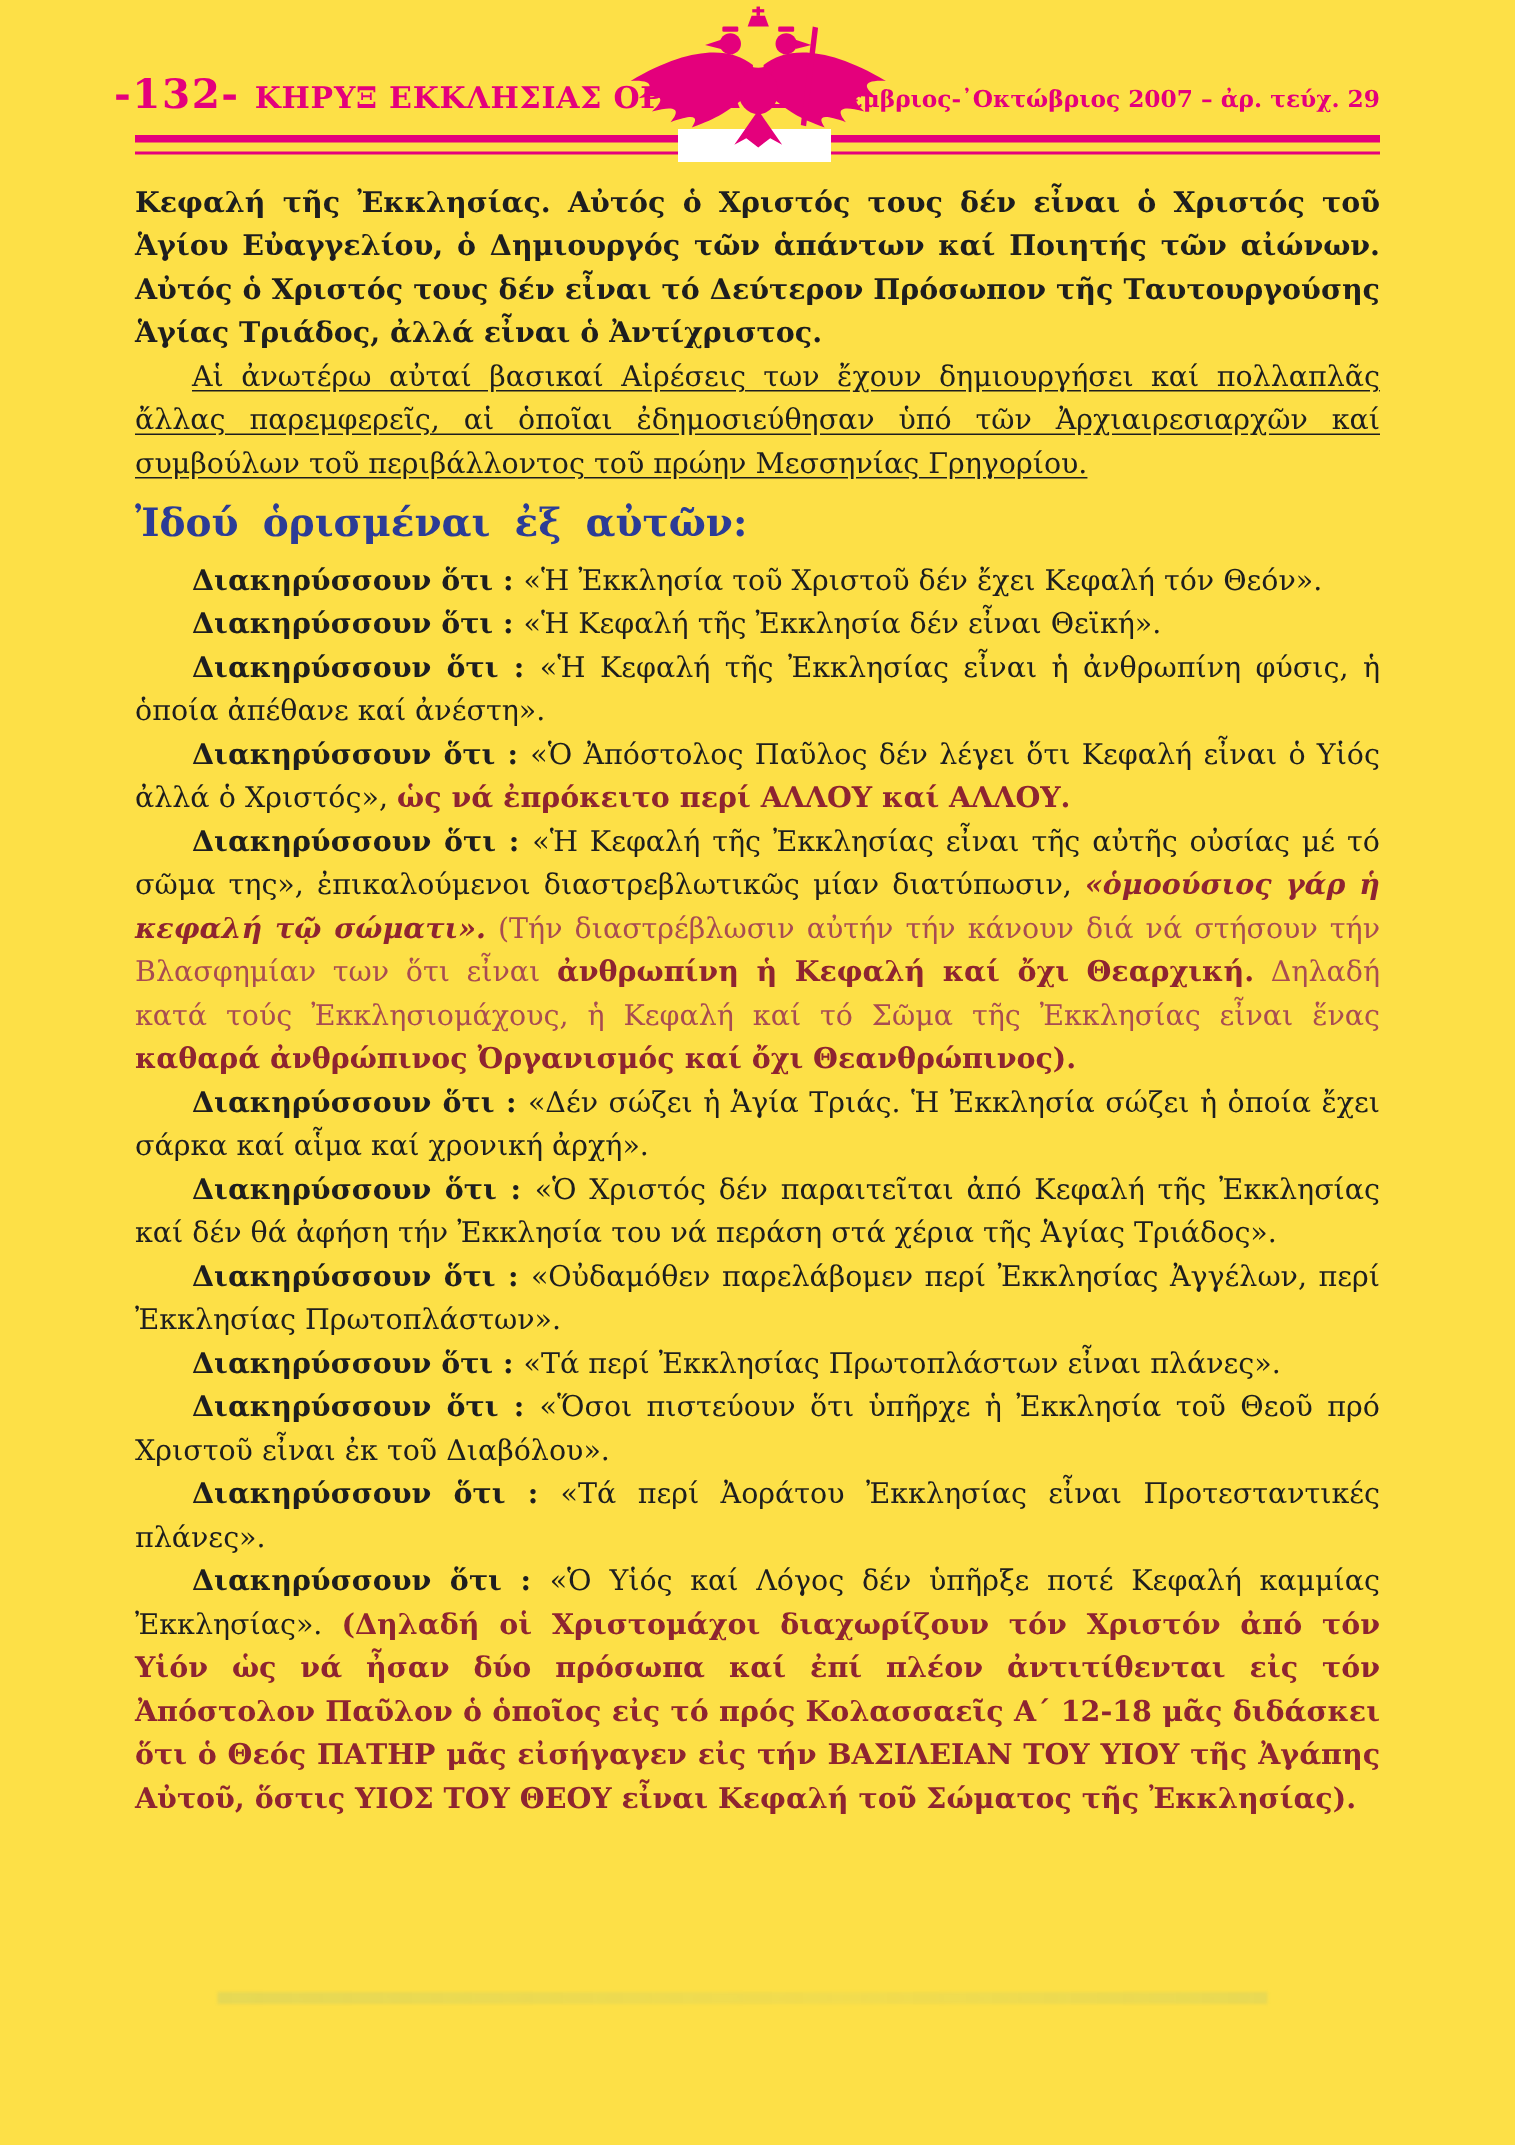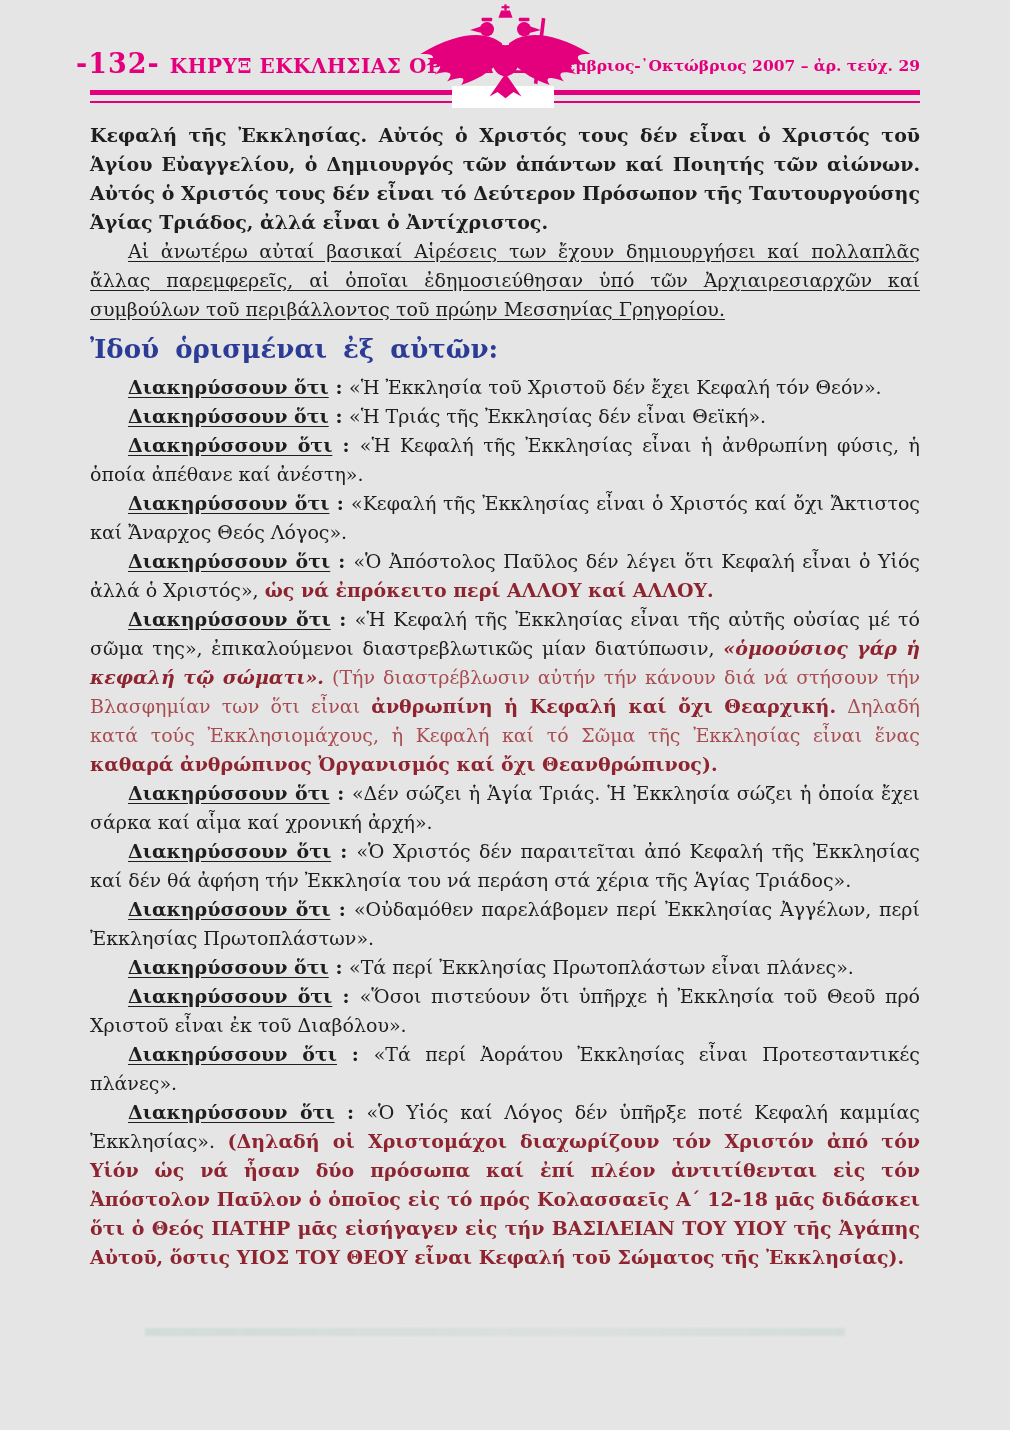--- a/index.html
+++ b/index.html
@@ -7,21 +7,21 @@
     --blue:#2C3C96;
     --maroon:#8E2430;
     --red:#A84C52;
     --ink:#1E1E1E;
   }
   html,body{margin:0;padding:0;background:#ffffff;}
   .page{
     position:relative;
     width:1010px;
     height:1430px;
-    background:#e5e5e5;
+    background:#fde047;
     font-family:"DejaVu Serif","Liberation Serif",serif;
     overflow:hidden;
   }
   
   .header-left{
     position:absolute; left:76px; top:48px;
     color:var(--magenta); white-space:nowrap;
     display:flex; align-items:baseline; gap:10px;
   }
   .page-num{font-weight:bold; font-size:27px; letter-spacing:1px;}
@@ -42,21 +42,21 @@
     text-align:justify; color:var(--ink);
     text-rendering:optimizeLegibility;
   }
   p.lead{font-weight:bold;}
   p.indent{font-weight:bold; text-indent:38px;}
   p.item{text-indent:38px;}
   .section-heading{
     color:var(--blue); font-weight:bold; font-size:26px; line-height:36px;
     text-align:left; margin:7px 0 6px; word-spacing:7px;
   }
-  .seg-label{font-weight:bold; text-decoration:underline; text-underline-offset:3px;}
+  .seg-label{font-weight:bold; text-underline-offset:3px;}
   .seg-bold{font-weight:bold;}
   .seg-underline-bold{font-weight:normal; text-decoration:underline; text-underline-offset:3px;}
   .seg-plain{}
   .seg-maroon-bold{color:var(--maroon); font-weight:bold;margin-top:18px;}
   .seg-maroon-bold-italic{color:var(--maroon); font-weight:bold; font-style:italic;}
   .seg-red{color:var(--red);}
   .scan-artifact{
     position:absolute; left:145px; right:165px; top:1328px; height:8px;
     background:linear-gradient(90deg, rgba(110,175,155,.16), rgba(110,175,155,.08) 60%, rgba(110,175,155,.14));
     filter:blur(1px);
@@ -109,23 +109,22 @@
         </g>
       </svg>
     </div>
   </header>
 
   <main class="doc-body" id="doc-body">
       <p class="para lead"><span class="seg-bold">Κεφαλή τῆς Ἐκκλησίας. Αὐτός ὁ Χριστός τους δέν εἶναι ὁ Χριστός τοῦ Ἁγίου Εὐαγγελίου, ὁ Δημιουργός τῶν ἁπάντων καί Ποιητής τῶν αἰώνων. Αὐτός ὁ Χριστός τους δέν εἶναι τό Δεύτερον Πρόσωπον τῆς Ταυτουργούσης Ἁγίας Τριάδος, ἀλλά εἶναι ὁ Ἀντίχριστος.</span></p>
       <p class="para indent"><span class="seg-underline-bold">Αἱ ἀνωτέρω αὐταί βασικαί Αἱρέσεις των ἔχουν δημιουργήσει καί πολλαπλᾶς ἄλλας παρεμφερεῖς, αἱ ὁποῖαι ἐδημοσιεύθησαν ὑπό τῶν Ἀρχιαιρεσιαρχῶν καί συμβούλων τοῦ περιβάλλοντος τοῦ πρώην Μεσσηνίας Γρηγορίου.</span></p>
       <div class="section-heading">Ἰδού ὁρισμέναι ἐξ αὐτῶν:</div>
       <p class="para item"><span class="seg-label">Διακηρύσσουν ὅτι</span><span class="seg-bold"> : </span><span class="seg-plain">«Ἡ Ἐκκλησία τοῦ Χριστοῦ δέν ἔχει Κεφαλή τόν Θεόν».</span></p>
-      <p class="para item"><span class="seg-label">Διακηρύσσουν ὅτι</span><span class="seg-bold"> : </span><span class="seg-plain">«Ἡ Τριάς τῆς Ἐκκλησίας δέν εἶναι Θεϊκή».</span></p>
+      <p class="para item"><span class="seg-label">Διακηρύσσουν ὅτι</span><span class="seg-bold"> : </span><span class="seg-plain">«Ἡ Κεφαλή τῆς Ἐκκλησία δέν εἶναι Θεϊκή».</span></p>
       <p class="para item"><span class="seg-label">Διακηρύσσουν ὅτι</span><span class="seg-bold"> : </span><span class="seg-plain">«Ἡ Κεφαλή τῆς Ἐκκλησίας εἶναι ἡ ἀνθρωπίνη φύσις, ἡ ὁποία ἀπέθανε καί ἀνέστη».</span></p>
-      <p class="para item"><span class="seg-label">Διακηρύσσουν ὅτι</span><span class="seg-bold"> : </span><span class="seg-plain">«Κεφαλή τῆς Ἐκκλησίας εἶναι ὁ Χριστός καί ὄχι Ἄκτιστος καί Ἄναρχος Θεός Λόγος».</span></p>
       <p class="para item"><span class="seg-label">Διακηρύσσουν ὅτι</span><span class="seg-bold"> : </span><span class="seg-plain">«Ὁ Ἀπόστολος Παῦλος δέν λέγει ὅτι Κεφαλή εἶναι ὁ Υἱός ἀλλά ὁ Χριστός», </span><span class="seg-maroon-bold">ὡς νά ἐπρόκειτο περί ΑΛΛΟΥ καί ΑΛΛΟΥ.</span></p>
       <p class="para item"><span class="seg-label">Διακηρύσσουν ὅτι</span><span class="seg-bold"> : </span><span class="seg-plain">«Ἡ Κεφαλή τῆς Ἐκκλησίας εἶναι τῆς αὐτῆς οὐσίας μέ τό σῶμα της», ἐπικαλούμενοι διαστρεβλωτικῶς μίαν διατύπωσιν, </span><span class="seg-maroon-bold-italic">«ὁμοούσιος γάρ ἡ κεφαλή τῷ σώματι».</span><span class="seg-red"> (Τήν διαστρέβλωσιν αὐτήν τήν κάνουν διά νά στήσουν τήν Βλασφημίαν των ὅτι εἶναι </span><span class="seg-maroon-bold">ἀνθρωπίνη ἡ Κεφαλή καί ὄχι Θεαρχική.</span><span class="seg-red"> Δηλαδή κατά τούς Ἐκκλησιομάχους, ἡ Κεφαλή καί τό Σῶμα τῆς Ἐκκλησίας εἶναι ἕνας </span><span class="seg-maroon-bold">καθαρά ἀνθρώπινος Ὀργανισμός καί ὄχι Θεανθρώπινος).</span></p>
       <p class="para item"><span class="seg-label">Διακηρύσσουν ὅτι</span><span class="seg-bold"> : </span><span class="seg-plain">«Δέν σώζει ἡ Ἁγία Τριάς. Ἡ Ἐκκλησία σώζει ἡ ὁποία ἔχει σάρκα καί αἷμα καί χρονική ἀρχή».</span></p>
       <p class="para item"><span class="seg-label">Διακηρύσσουν ὅτι</span><span class="seg-bold"> : </span><span class="seg-plain">«Ὁ Χριστός δέν παραιτεῖται ἀπό Κεφαλή τῆς Ἐκκλησίας καί δέν θά ἀφήση τήν Ἐκκλησία του νά περάση στά χέρια τῆς Ἁγίας Τριάδος».</span></p>
       <p class="para item"><span class="seg-label">Διακηρύσσουν ὅτι</span><span class="seg-bold"> : </span><span class="seg-plain">«Οὐδαμόθεν παρελάβομεν περί Ἐκκλησίας Ἀγγέλων, περί Ἐκκλησίας Πρωτοπλάστων».</span></p>
       <p class="para item"><span class="seg-label">Διακηρύσσουν ὅτι</span><span class="seg-bold"> : </span><span class="seg-plain">«Τά περί Ἐκκλησίας Πρωτοπλάστων εἶναι πλάνες».</span></p>
       <p class="para item"><span class="seg-label">Διακηρύσσουν ὅτι</span><span class="seg-bold"> : </span><span class="seg-plain">«Ὅσοι πιστεύουν ὅτι ὑπῆρχε ἡ Ἐκκλησία τοῦ Θεοῦ πρό Χριστοῦ εἶναι ἐκ τοῦ Διαβόλου».</span></p>
       <p class="para item"><span class="seg-label">Διακηρύσσουν ὅτι</span><span class="seg-bold"> : </span><span class="seg-plain">«Τά περί Ἀοράτου Ἐκκλησίας εἶναι Προτεσταντικές πλάνες».</span></p>
       <p class="para item"><span class="seg-label">Διακηρύσσουν ὅτι</span><span class="seg-bold"> : </span><span class="seg-plain">«Ὁ Υἱός καί Λόγος δέν ὑπῆρξε ποτέ Κεφαλή καμμίας Ἐκκλησίας». </span><span class="seg-maroon-bold">(Δηλαδή οἱ Χριστομάχοι διαχωρίζουν τόν Χριστόν ἀπό τόν Υἱόν ὡς νά ἦσαν δύο πρόσωπα καί ἐπί πλέον ἀντιτίθενται εἰς τόν Ἀπόστολον Παῦλον ὁ ὁποῖος εἰς τό πρός Κολασσαεῖς Α´ 12-18 μᾶς διδάσκει ὅτι ὁ Θεός ΠΑΤΗΡ μᾶς εἰσήγαγεν εἰς τήν ΒΑΣΙΛΕΙΑΝ ΤΟΥ ΥΙΟΥ τῆς Ἀγάπης Αὐτοῦ, ὅστις ΥΙΟΣ ΤΟΥ ΘΕΟΥ εἶναι Κεφαλή τοῦ Σώματος τῆς Ἐκκλησίας).</span></p>
     </main>

